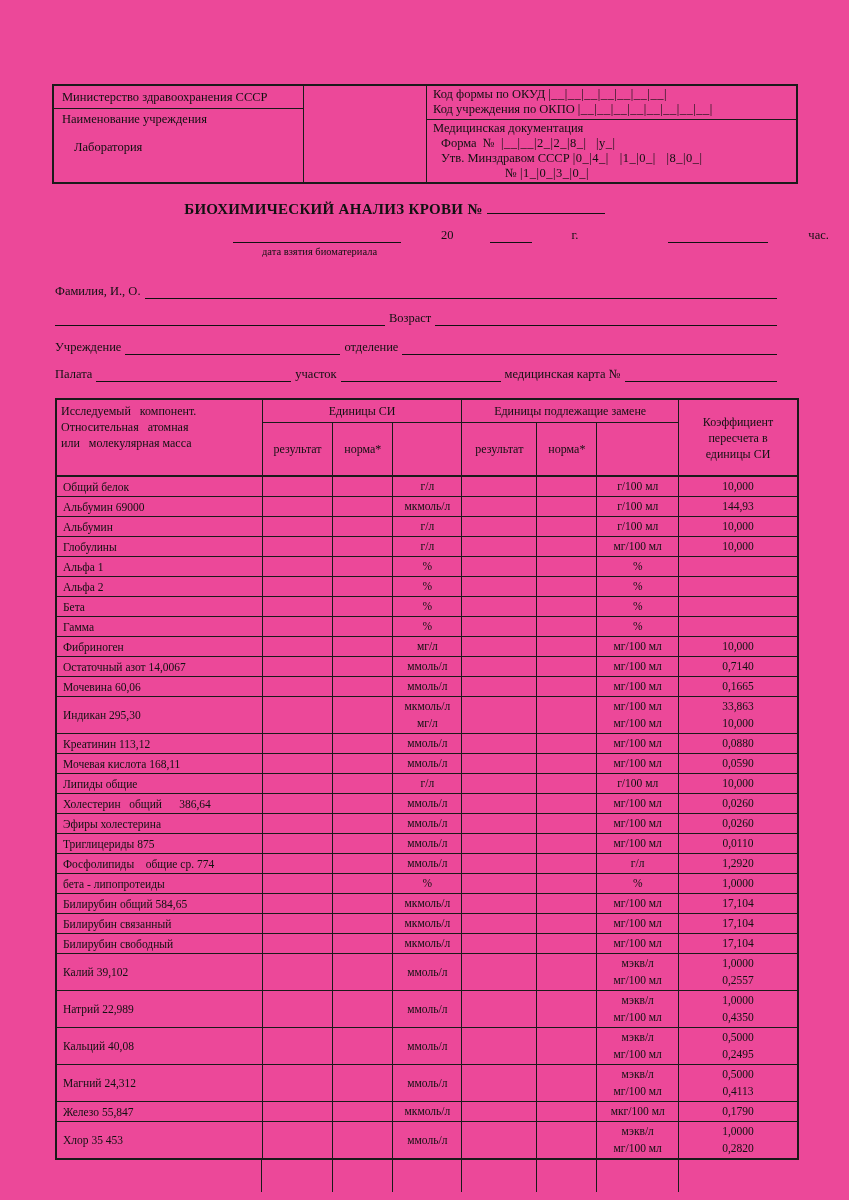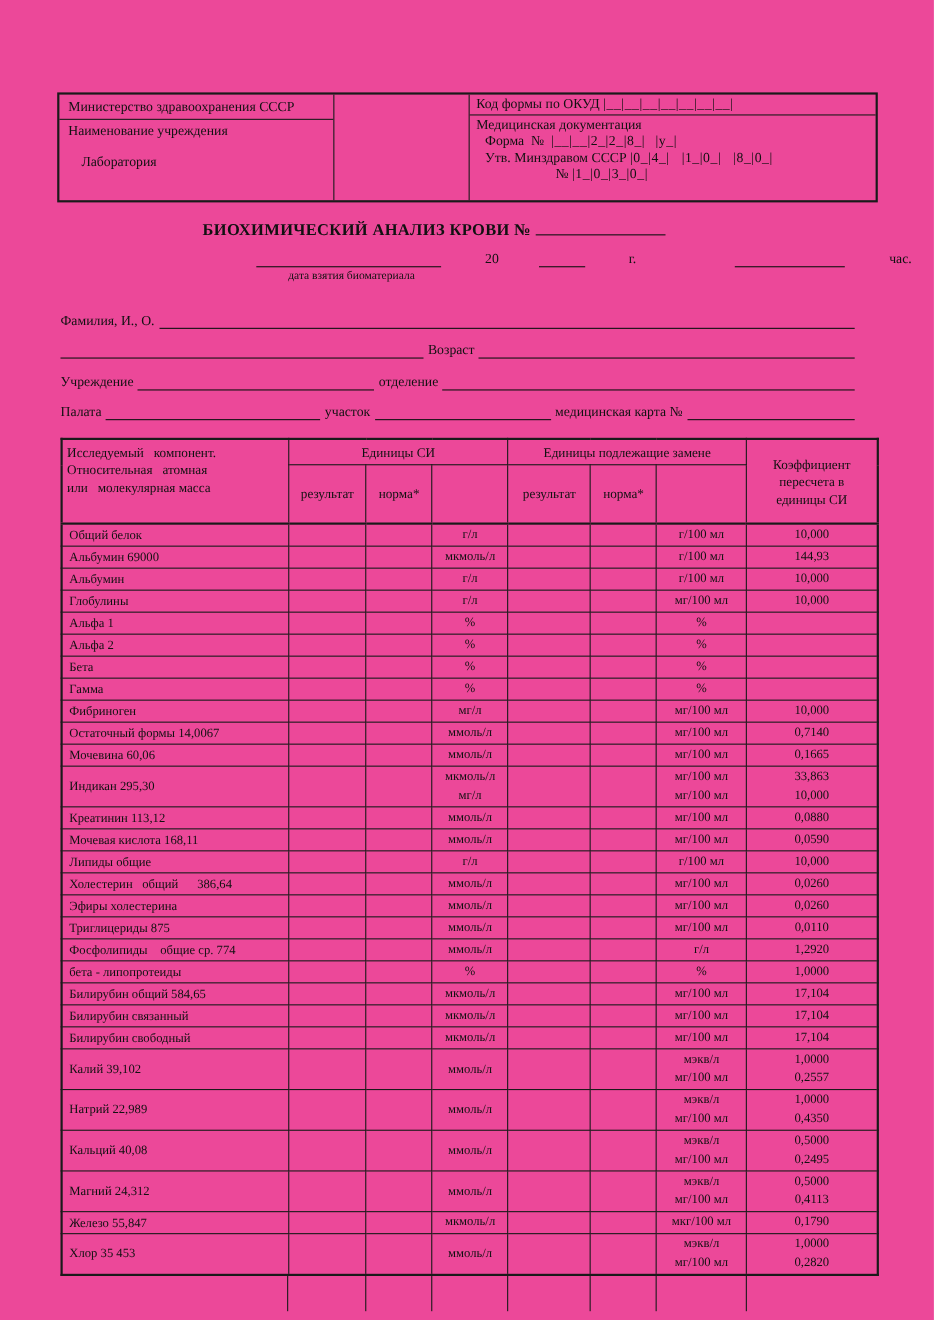--- a/index.html
+++ b/index.html
@@ -64,20 +64,21 @@
       <div class="hb-ministry">Министерство здравоохранения СССР</div>
       <div class="hb-inst">
         <div>Наименование учреждения</div>
         <div class="hb-lab">Лаборатория</div>
       </div>
     </div>
     <div class="hb-mid"></div>
     <div class="hb-right">
       <div class="hb-codes">
         <div><span>Код формы по ОКУД</span> <span class="boxes">|__|__|__|__|__|__|__|</span></div>
+        <div><span>Код учреждения по ОКПО</span> <span class="boxes">|__|__|__|__|__|__|__|__|</span></div>
       </div>
       <div class="hb-meddoc">
         <div>Медицинская документация</div>
         <div class="hb-form-line pre"><span>Форма  №</span>  <span class="boxes">|__|__|2_|2_|8_|</span>   <span class="boxes">|у_|</span></div>
         <div class="hb-approved pre"><span>Утв. Минздравом СССР</span> <span class="boxes">|0_|4_|   |1_|0_|   |8_|0_|</span></div>
         <div class="hb-no pre"><span>№</span> <span class="boxes">|1_|0_|3_|0_|</span></div>
       </div>
     </div>
   </div>
 
@@ -388,21 +389,21 @@
             </td>
             <td class="c-unit">
               <div>мг/100 мл</div>
             </td>
             <td class="c-coef">
               <div>10,000</div>
             </td>
           </tr>
           <tr>
             <td class="c-name">
-              <div>Остаточный формы 14,0067</div>
+              <div>Остаточный азот 14,0067</div>
             </td>
             <td class="c-res">
               <div></div>
             </td>
             <td class="c-norm">
               <div></div>
             </td>
             <td class="c-unit">
               <div>ммоль/л</div>
             </td>

